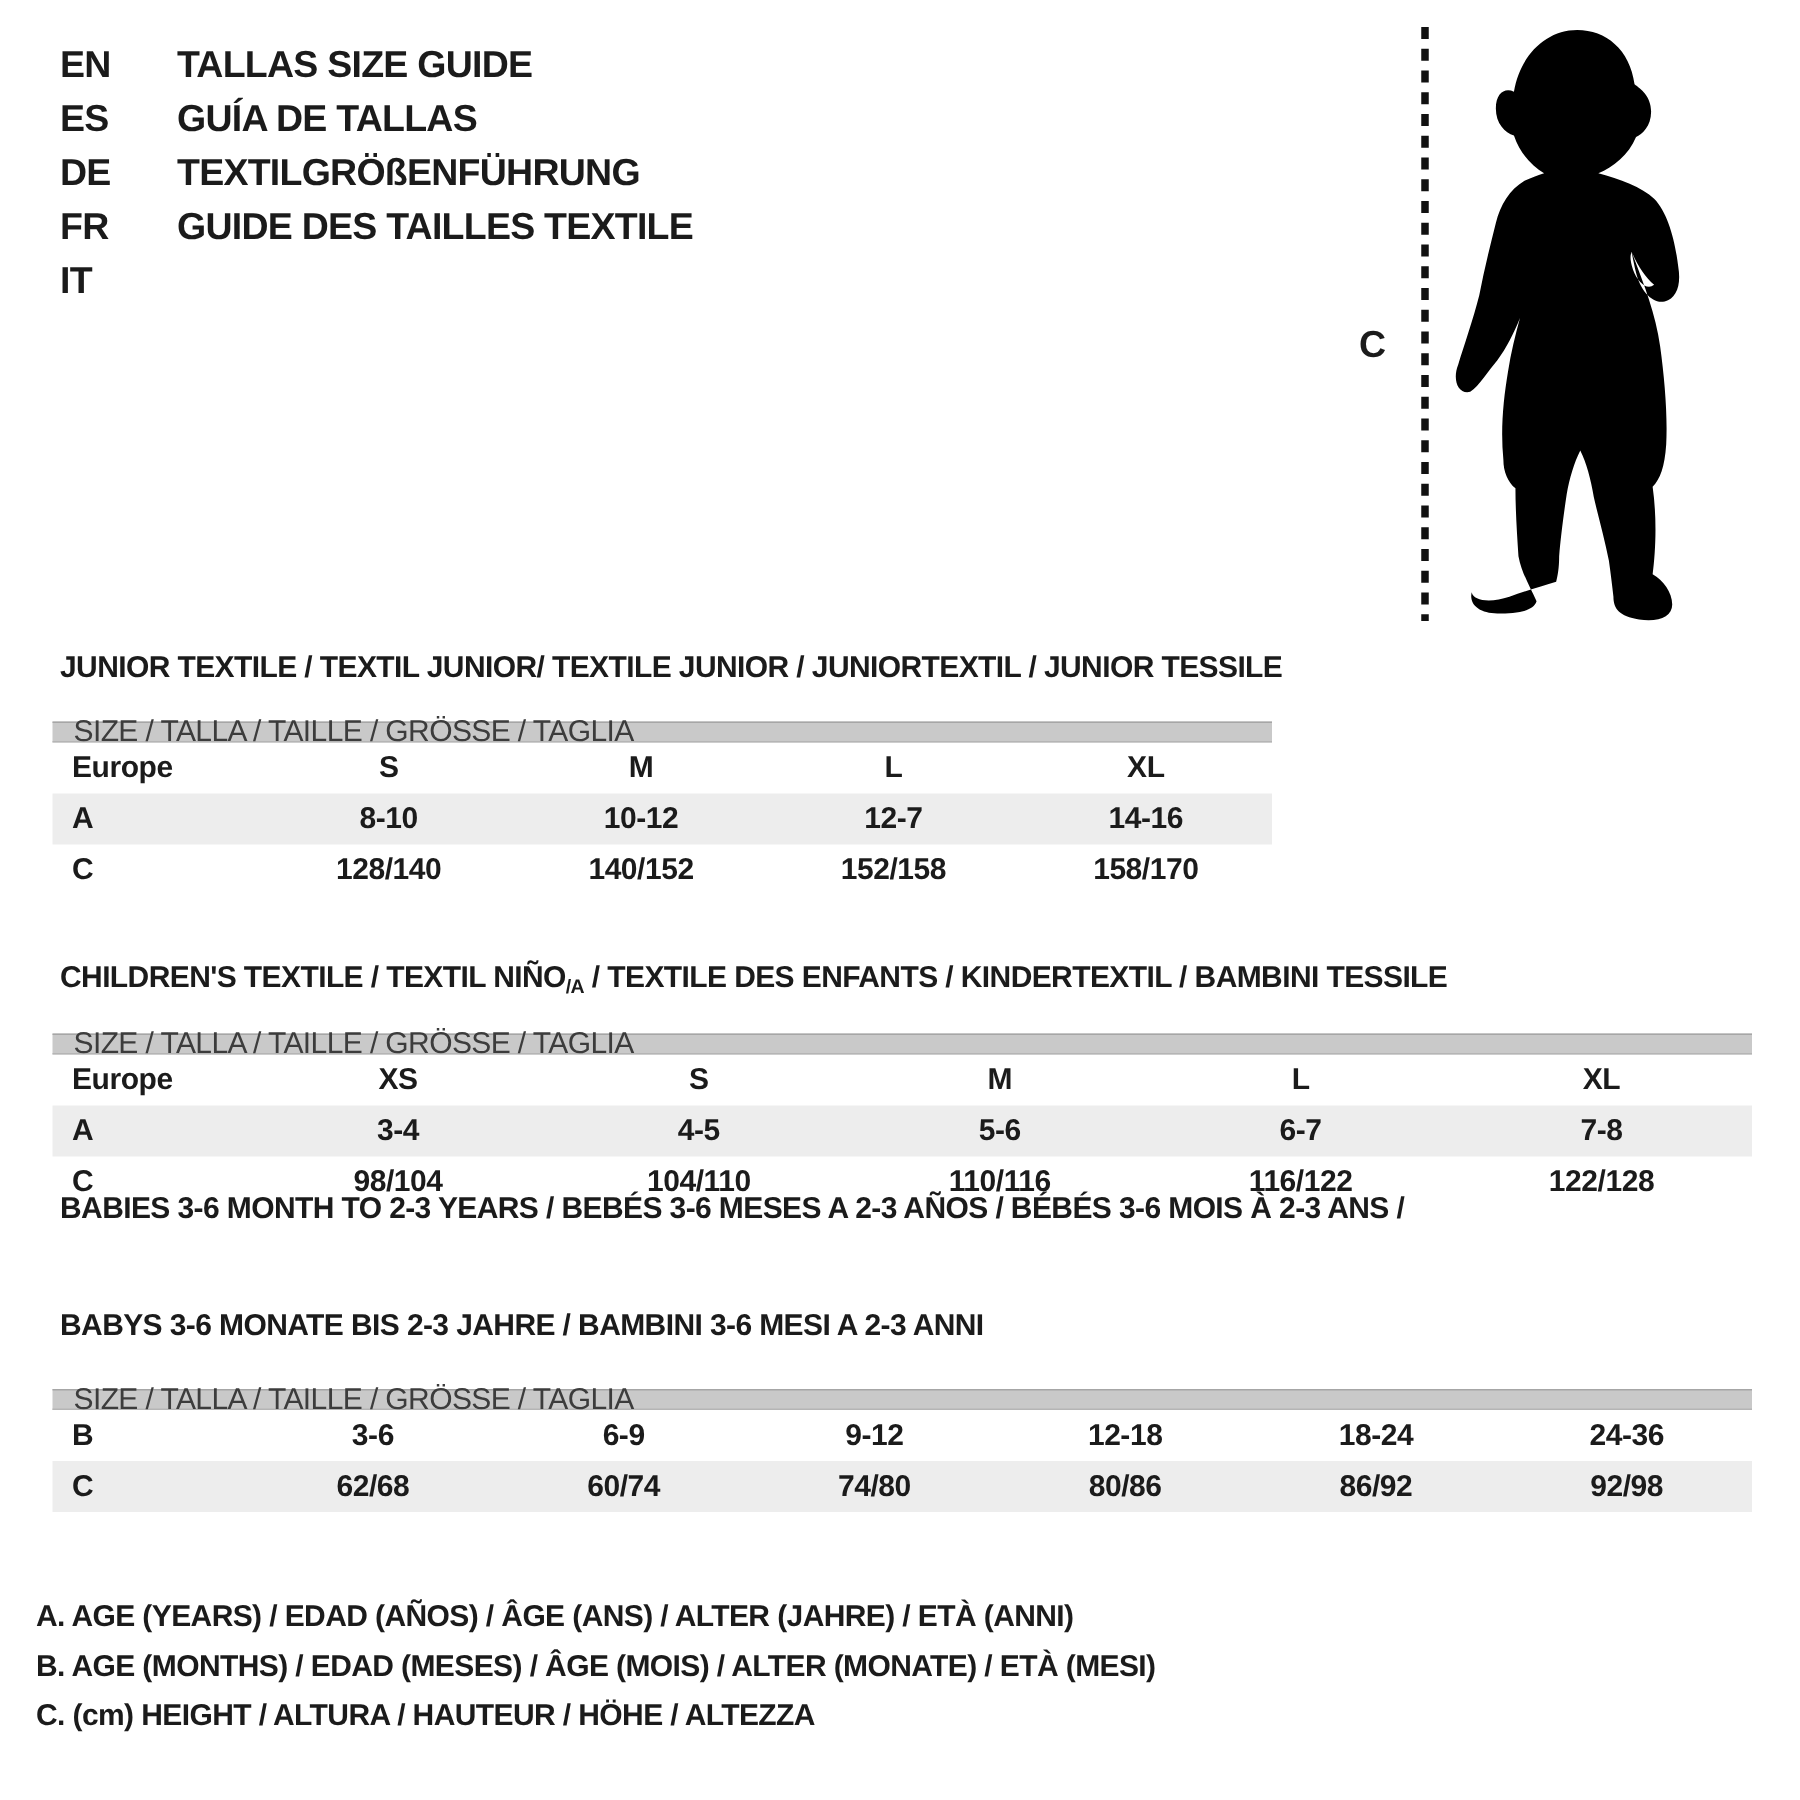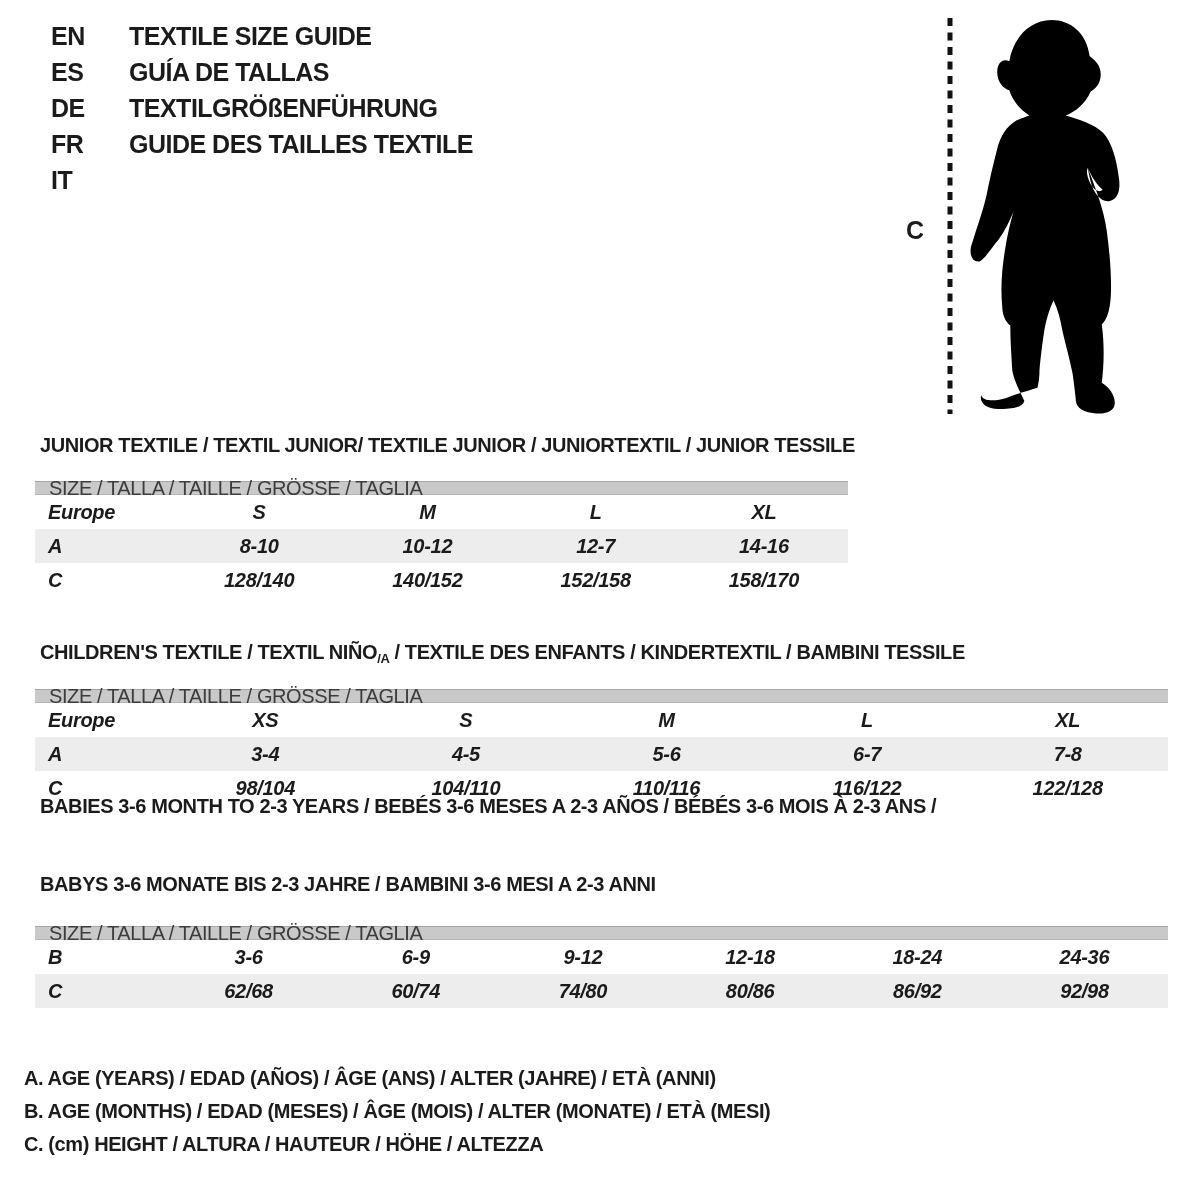--- a/index.html
+++ b/index.html
@@ -4,60 +4,60 @@
 <title>Textile Size Guide</title>
 <style>
   html,body{margin:0;padding:0;}
   body{
     width:1200px;height:1200px;position:relative;background:#ffffff;
     font-family:"Liberation Sans",sans-serif;color:#1b1b1b;overflow:hidden;
   }
 
   
   .lang-list{position:absolute;left:40px;top:22px;}
-  .lang-row{display:flex;align-items:flex-start;height:36px;font-size:25px;font-weight:700;letter-spacing:-0.5px;margin-left:11px;}
+  .lang-row{display:flex;align-items:flex-end;height:36px;font-size:25px;font-weight:700;letter-spacing:-0.5px;}
   .lang-code{width:78px;flex:0 0 78px;}
 
   
   .dash-line{position:absolute;left:945px;top:16px;}
   .c-label{position:absolute;left:906px;top:216px;font-size:25px;font-weight:700;}
   .toddler{position:absolute;left:963px;top:16px;}
 
   
   .sec-title{position:absolute;left:40px;font-size:20px;font-weight:700;letter-spacing:-0.4px;white-space:nowrap;}
   .sub-a{font-size:13px;position:relative;top:4px;}
 
   
   .tbl{position:absolute;left:35px;box-sizing:border-box;}
   .tbl-header{
     height:14px;background:#c9c9c9;border-top:1px solid #a6a6a6;border-bottom:1px solid #b5b5b5;
     display:flex;align-items:center;padding-left:14px;box-sizing:border-box;
     font-size:20px;font-weight:400;letter-spacing:-0.4px;color:#3c3c3c;
   }
-  .tbl-row{display:flex;align-items:center;height:34px;font-size:20px;font-weight:700;letter-spacing:-0.3px;font-style:italic;}
+  .tbl-row{display:flex;align-items:center;height:34px;font-size:20px;font-weight:700;letter-spacing:-0.3px;}
   .tbl-row.shaded{background:#ededed;}
   .cell-label{flex:0 0 140px;padding-left:13px;box-sizing:border-box;}
   .tbl.wide .cell-label{flex:0 0 130px;}
   .cell-val{flex:1;text-align:center;}
 
   .tbl.junior{top:481px;width:813px;}
   .tbl.children{top:689px;width:1133px;}
   .tbl.babies{top:926px;width:1133px;}
 
   
   .footnotes{position:absolute;left:24px;top:1062px;}
   .footnote{height:33px;display:flex;align-items:center;font-size:20px;font-weight:700;letter-spacing:-0.4px;white-space:nowrap;}
 </style>
 </head>
 <body>
 
 <div class="lang-list">
   <div class="lang-row">
     <span class="lang-code">EN</span>
-    <span class="lang-label">TEXTILE SIZE GUIDE</span>
+    <span class="lang-label">TALLAS SIZE GUIDE</span>
   </div>
   <div class="lang-row">
     <span class="lang-code">ES</span>
     <span class="lang-label">GUÍA DE TALLAS</span>
   </div>
   <div class="lang-row">
     <span class="lang-code">DE</span>
     <span class="lang-label">TEXTILGRÖßENFÜHRUNG</span>
   </div>
   <div class="lang-row">

